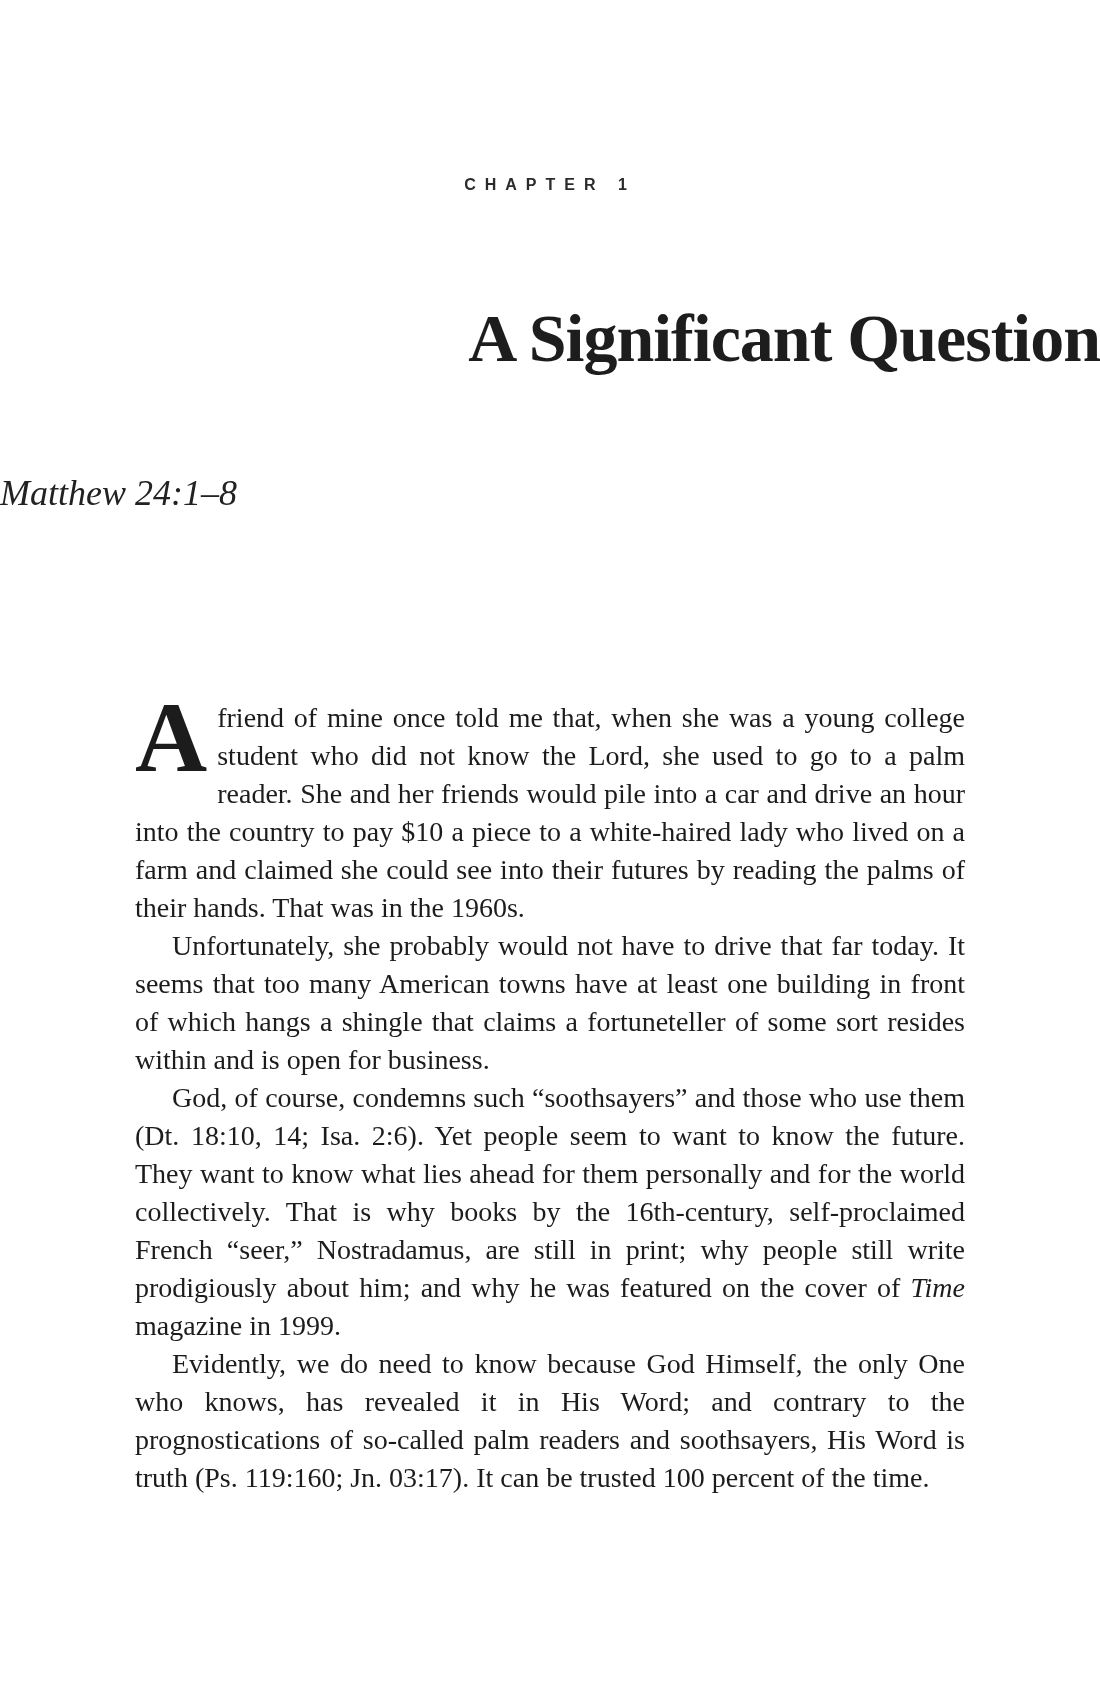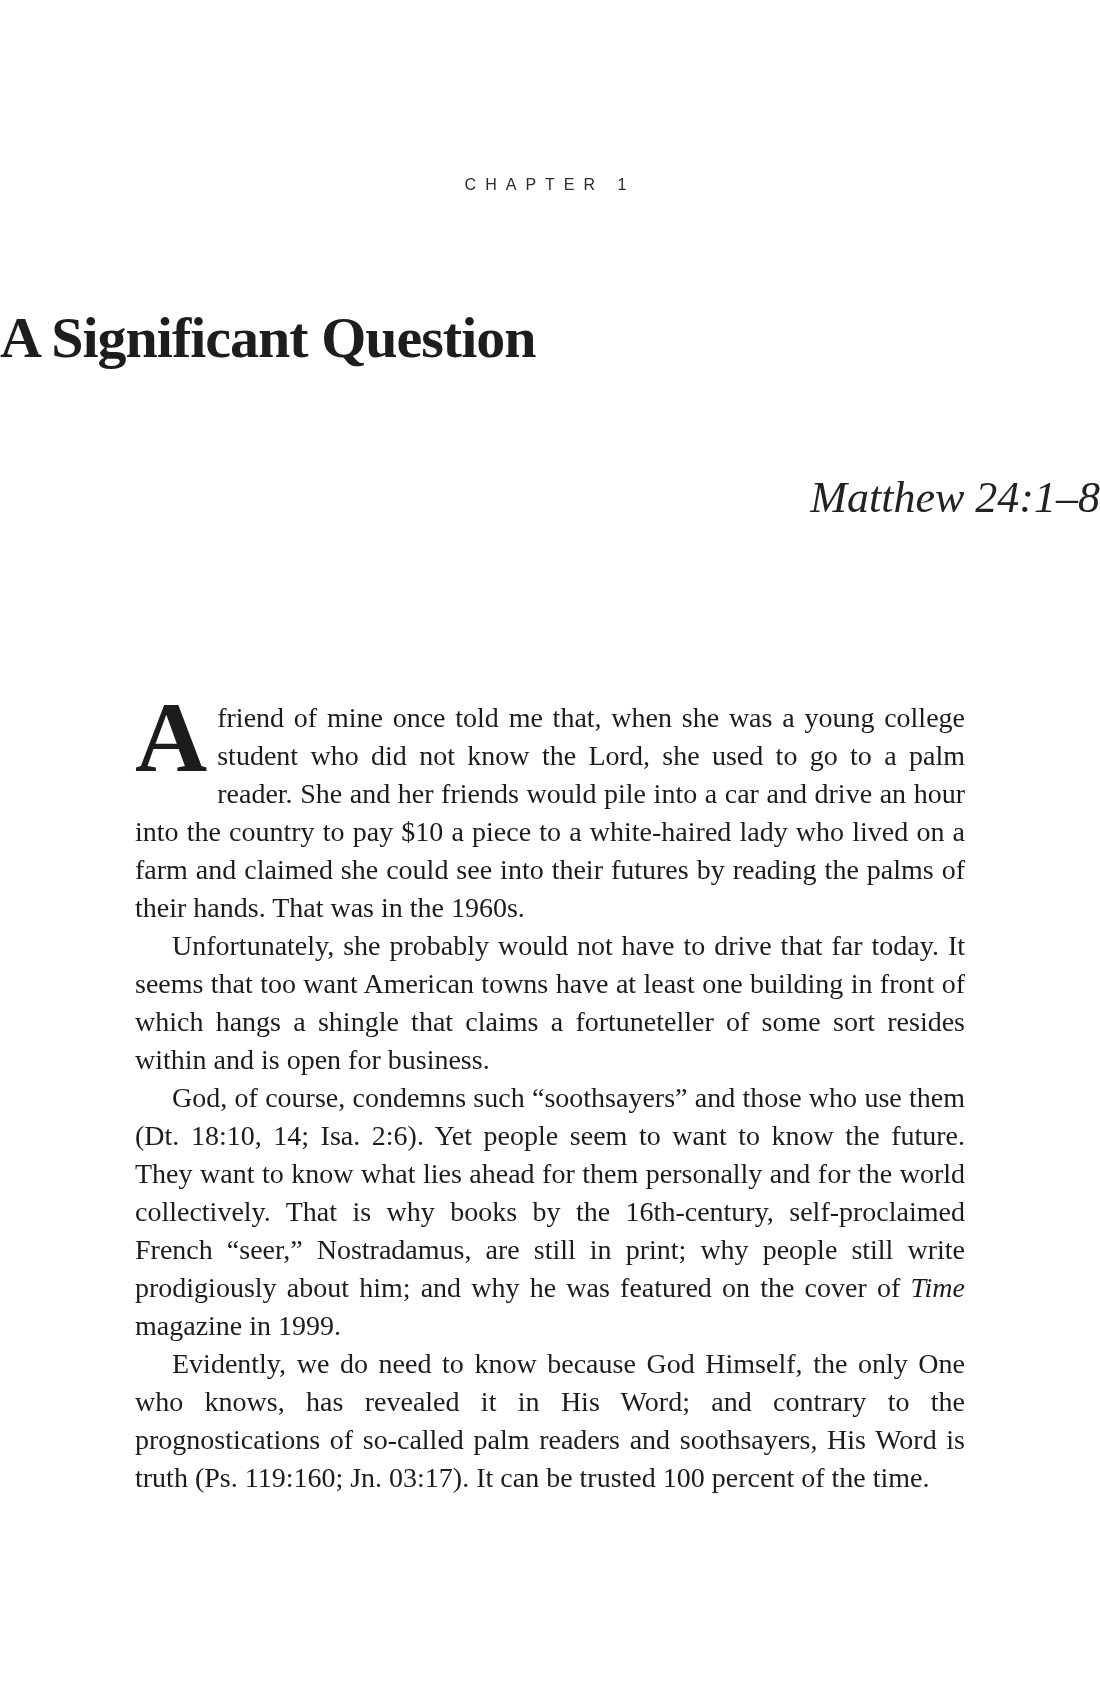--- a/index.html
+++ b/index.html
@@ -16,46 +16,46 @@
     overflow: hidden;
   }
   .chapter-label {
     position: absolute;
     top: 176px;
     left: 0;
     width: 100%;
     text-align: center;
     font-family: "Liberation Sans", sans-serif;
     font-size: 16px;
-    font-weight: 400;
+    font-weight: 700;
     letter-spacing: 9px;
     color: #2b2b2b;
   }
   .chapter-title {
     position: absolute;
     top: 298px;
     left: 0;
     width: 100%;
-    text-align: left;
+    text-align: right;
     font-family: "Liberation Serif", serif;
     font-weight: bold;
-    font-size: 58px;
+    font-size: 68px;
     line-height: 80px;
     letter-spacing: -1px;
     color: #1d1d1d;
   }
   .title-line { display: block; }
   .scripture-ref {
     position: absolute;
     top: 472px;
     left: 0;
     width: 100%;
-    text-align: right;
+    text-align: left;
     font-style: italic;
-    font-size: 44px;
+    font-size: 36px;
     color: #222222;
   }
   .body-text {
     position: absolute;
     top: 699px;
     left: 135px;
     width: 830px;
     font-size: 28px;
     line-height: 38px;
     text-align: justify;
@@ -85,21 +85,21 @@
   <h1 class="chapter-title">
     <span class="title-line">A Significant Question</span>
   </h1>
 
   <div class="scripture-ref">Matthew 24:1–8</div>
 
   <div class="body-text">
 
     <p class="para"><span class="drop-cap">A</span><span>friend of mine once told me that, when she was a young college student who did not know the Lord, she used to go to a palm reader. She and her friends would pile into a car and drive an hour into the country to pay $10 a piece to a white-haired lady who lived on a farm and claimed she could see into their futures by reading the palms of their hands. That was in the 1960s.</span></p>
 
-    <p class="para indented">Unfortunately, she probably would not have to drive that far today. It seems that too want American towns have at least one building in front of which hangs a shingle that claims a fortuneteller of some sort resides within and is open for business.</p>
+    <p class="para indented">Unfortunately, she probably would not have to drive that far today. It seems that too many American towns have at least one building in front of which hangs a shingle that claims a fortuneteller of some sort resides within and is open for business.</p>
 
     <p class="para indented"><span>God, of course, condemns such “soothsayers” and those who use them (Dt. 18:10, 14; Isa. 2:6). Yet people seem to want to know the future. They want to know what lies ahead for them personally and for the world collectively. That is why books by the 16th-century, self-proclaimed French “seer,” Nostradamus, are still in print; why people still write prodigiously about him; and why he was featured on the cover of </span><span class="ital">Time</span><span> magazine in 1999.</span></p>
 
 
     <p class="para indented">Evidently, we do need to know because God Himself, the only One who knows, has revealed it in His Word; and contrary to the prognostications of so-called palm readers and soothsayers, His Word is truth (Ps. 119:160; Jn. 03:17). It can be trusted 100 percent of the time.</p>
 
   </div>
 
 </div>
 

